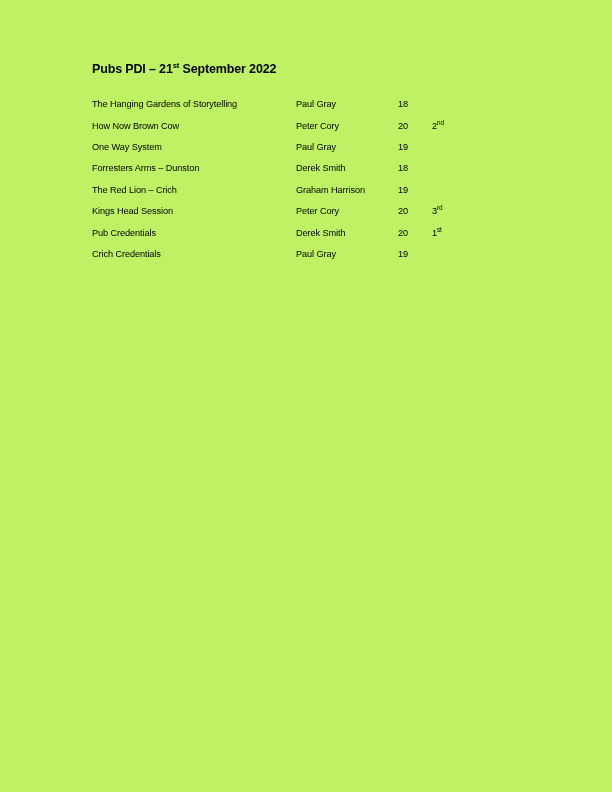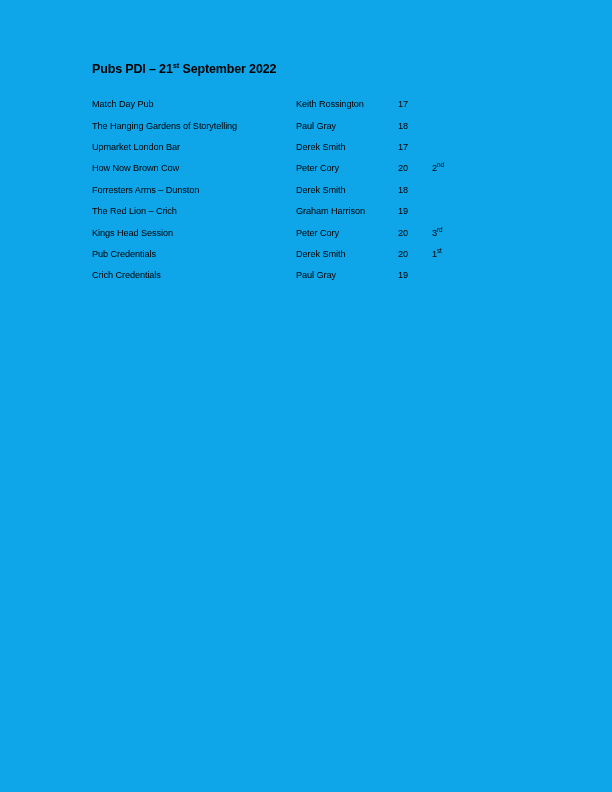--- a/index.html
+++ b/index.html
@@ -4,21 +4,21 @@
 <style>
   html, body {
     margin: 0;
     padding: 0;
     background: #ffffff;
   }
   .page {
     position: relative;
     width: 612px;
     height: 792px;
-    background: #0ea5e9;
+    background: #bef264;
     overflow: hidden;
     font-family: "Liberation Sans", sans-serif;
     color: #000000;
     -webkit-font-smoothing: antialiased;
   }
   .content {
     position: absolute;
     left: 92px;
     top: 62px;
     width: 440px;
@@ -68,43 +68,37 @@
 <body>
 
 <div class="page">
   <div class="content">
 
     <h1 class="doc-title"><span>Pubs PDI – 21</span><sup>st</sup><span> September 2022</span></h1>
 
     <table class="entry-table">
       <tbody>
 
-      <tr>
-            <td class="col-title">Match Day Pub</td>
-            <td class="col-author">Keith Rossington</td>
-            <td class="col-score">17</td>
-            <td class="col-place"></td>
-          </tr>
           <tr>
             <td class="col-title">The Hanging Gardens of Storytelling</td>
             <td class="col-author">Paul Gray</td>
             <td class="col-score">18</td>
             <td class="col-place"></td>
           </tr>
           <tr>
-            <td class="col-title">Upmarket London Bar</td>
-            <td class="col-author">Derek Smith</td>
-            <td class="col-score">17</td>
-            <td class="col-place"></td>
-          </tr>
-          <tr>
             <td class="col-title">How Now Brown Cow</td>
             <td class="col-author">Peter Cory</td>
             <td class="col-score">20</td>
             <td class="col-place"><span>2</span><sup>nd</sup></td>
+          </tr>
+          <tr>
+            <td class="col-title">One Way System</td>
+            <td class="col-author">Paul Gray</td>
+            <td class="col-score">19</td>
+            <td class="col-place"></td>
           </tr>
           <tr>
             <td class="col-title">Forresters Arms – Dunston</td>
             <td class="col-author">Derek Smith</td>
             <td class="col-score">18</td>
             <td class="col-place"></td>
           </tr>
           <tr>
             <td class="col-title">The Red Lion – Crich</td>
             <td class="col-author">Graham Harrison</td>

